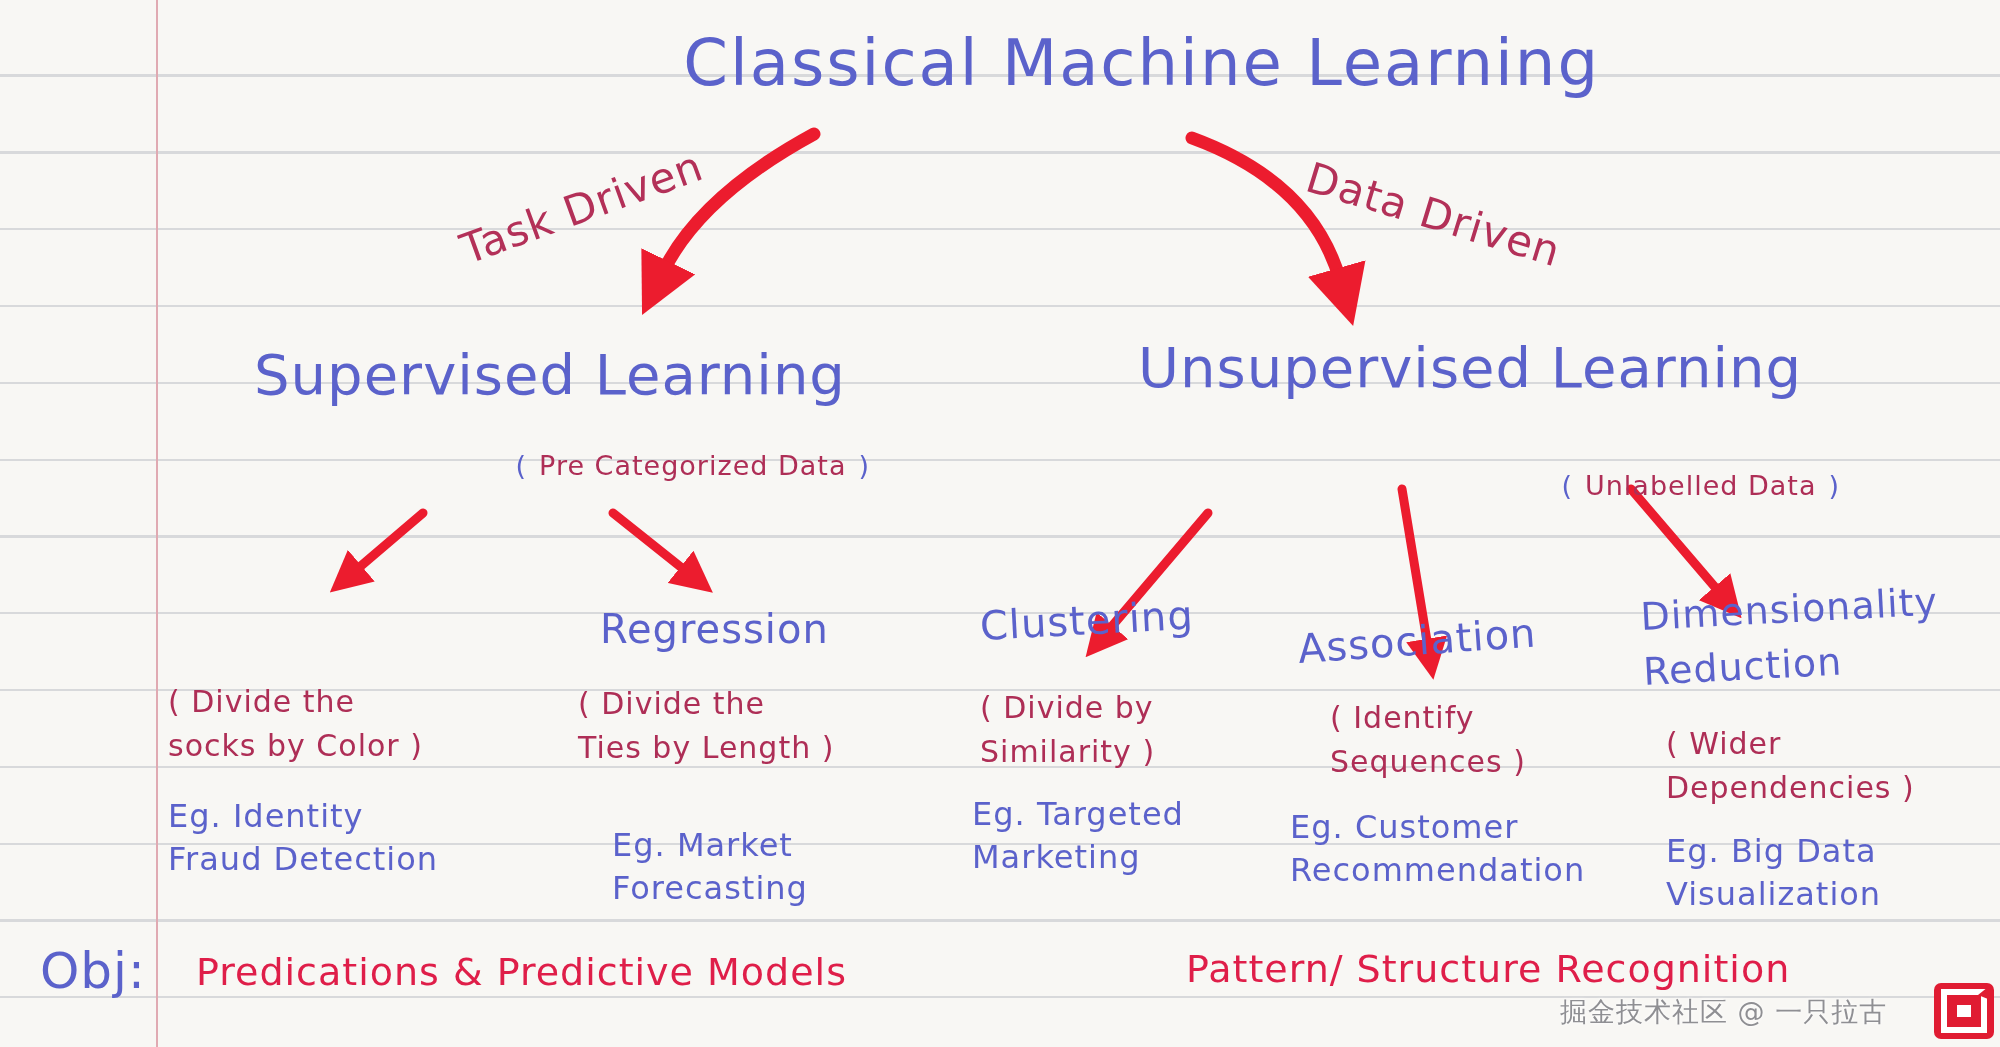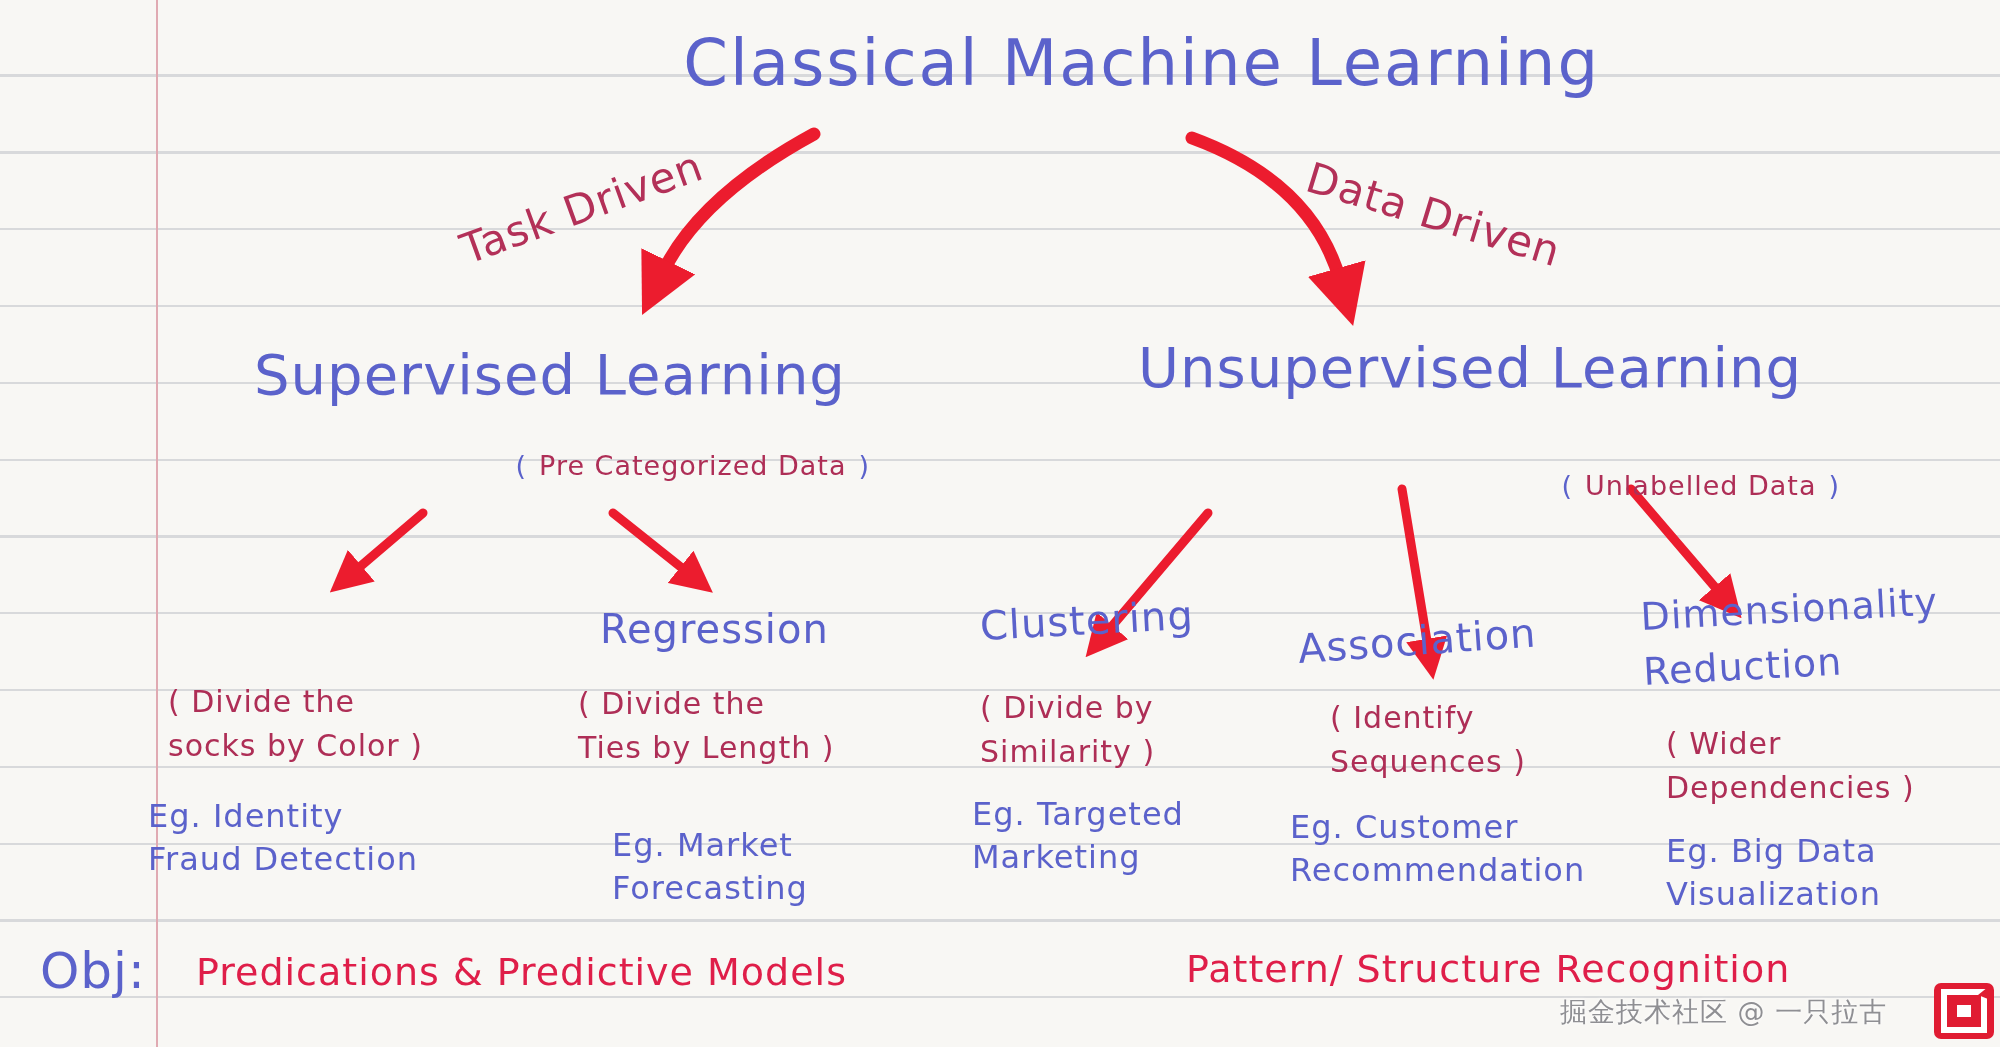--- a/index.html
+++ b/index.html
@@ -40,21 +40,21 @@
     transform-origin:left center;
   }
   .leaf-note{
     position:absolute;font-size:30px;color:#ae2e56;line-height:1.45;white-space:nowrap;letter-spacing:1px;
   }
   .leaf-eg{
     position:absolute;font-size:32px;color:#5b62cb;line-height:1.35;white-space:nowrap;letter-spacing:1px;
   }
   .h-classification{left:182px;top:602px;}
   .n-classification{left:168px;top:680px;}
-  .e-classification{left:148px;top:795px;}
+  .e-classification{left:168px;top:795px;}
   .h-regression{left:600px;top:606px;}
   .n-regression{left:578px;top:682px;}
   .e-regression{left:600px;top:824px;margin-left:12px;}
   .h-clustering{left:980px;top:603px;transform:rotate(-3deg);}
   .n-clustering{left:980px;top:686px;}
   .e-clustering{left:972px;top:793px;}
   .h-association{left:1298px;top:626px;transform:rotate(-4deg);}
   .n-association{left:1330px;top:696px;}
   .e-association{left:1290px;top:806px;}
   .h-dimred{left:1642px;top:590px;font-size:38px;line-height:1.45;transform:rotate(-3deg);}

